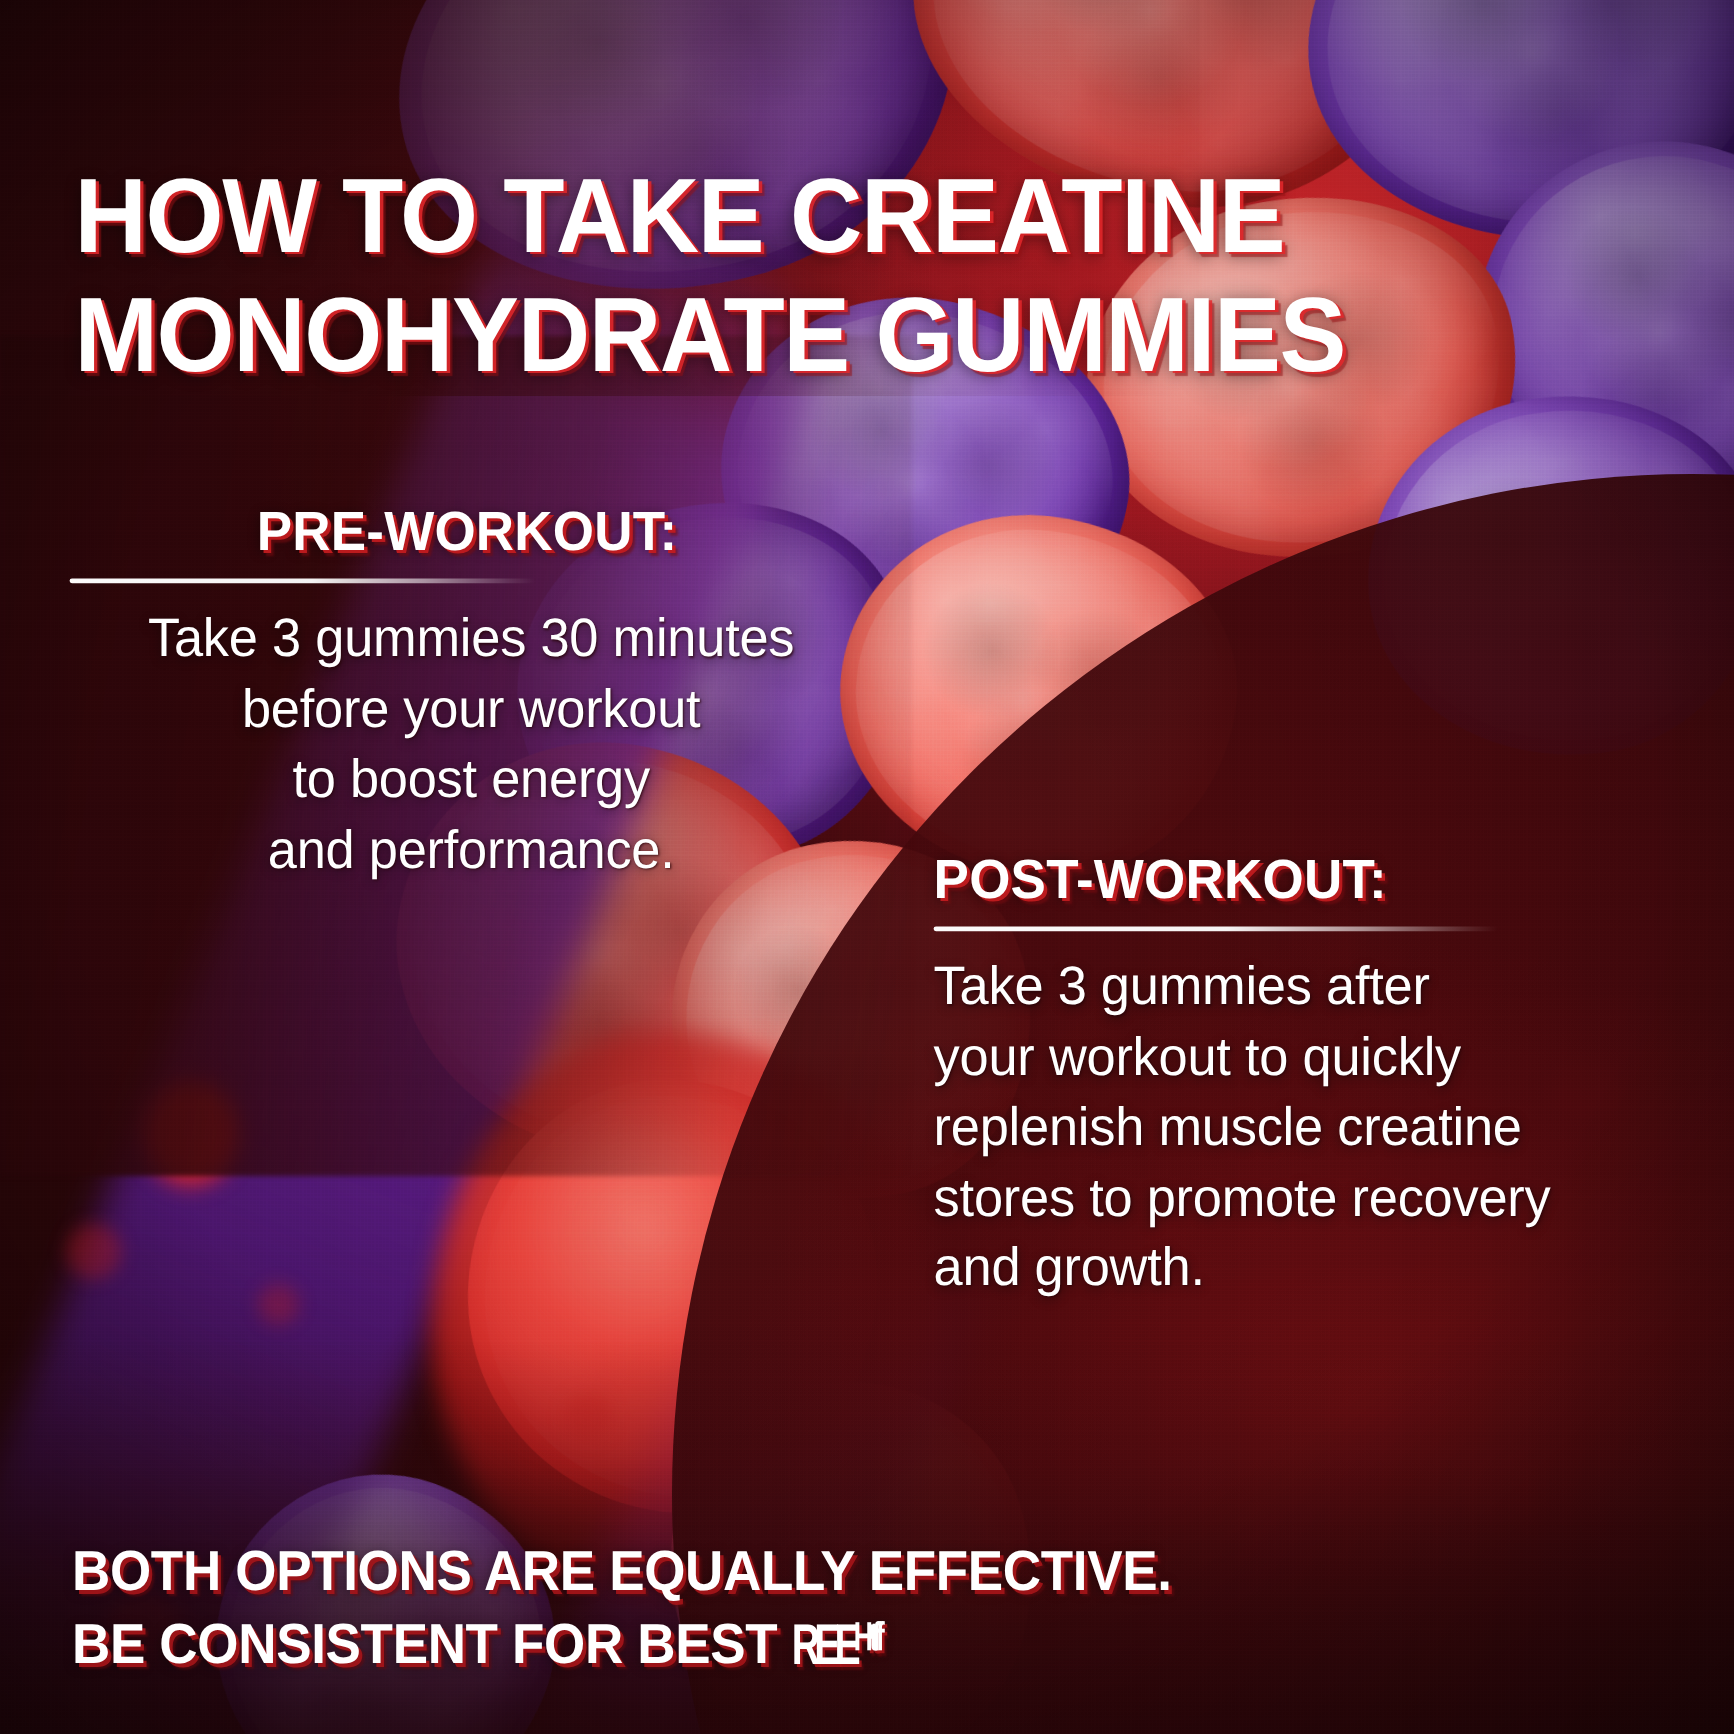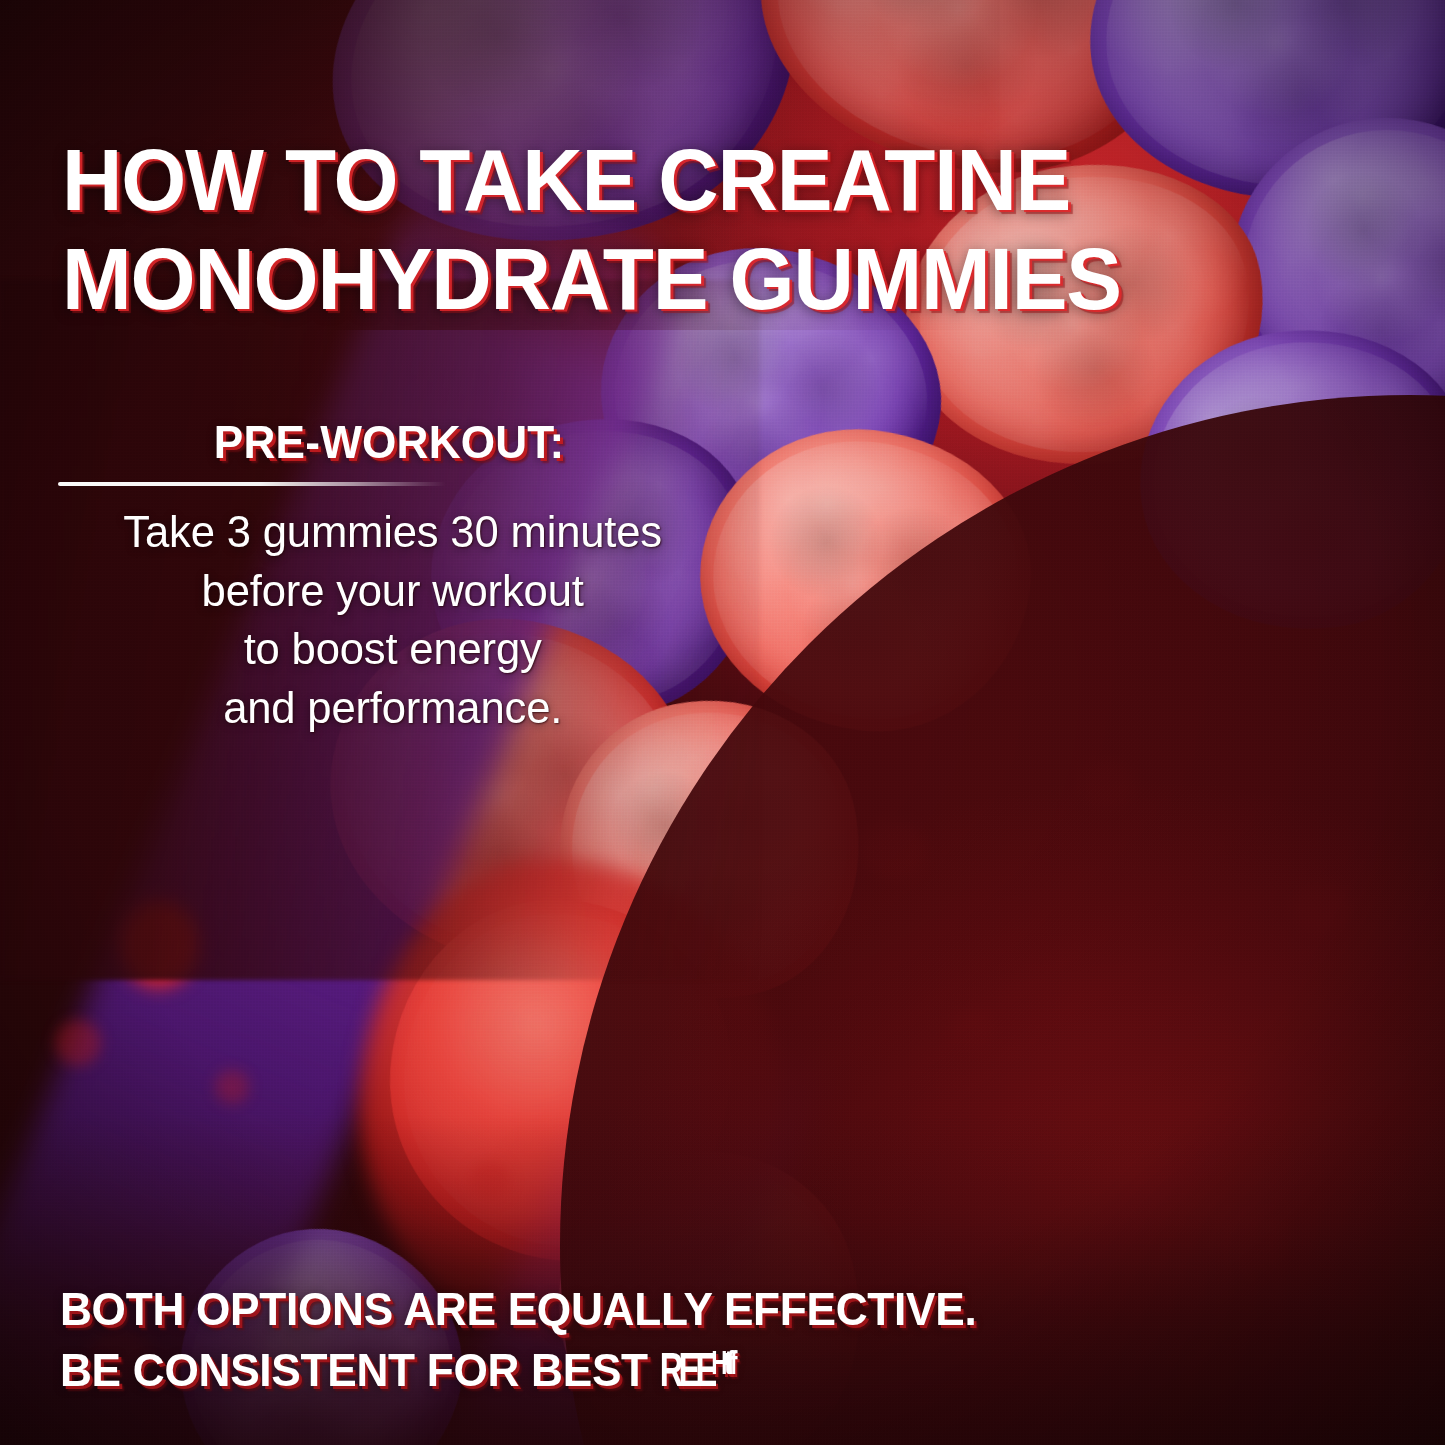--- a/index.html
+++ b/index.html
@@ -385,20 +385,31 @@
       <div class="sec-heading">PRE-WORKOUT:</div>
       <div class="sec-rule sec-rule-pre"></div>
       <div class="sec-body">
         <span>Take 3 gummies 30 minutes</span>
         <span>before your workout</span>
         <span>to boost energy</span>
         <span>and performance.</span>
       </div>
     </div>
 
+    <div class="section section-post">
+      <div class="sec-heading">POST-WORKOUT:</div>
+      <div class="sec-rule sec-rule-post"></div>
+      <div class="sec-body">
+        <span>Take 3 gummies after</span>
+        <span>your workout to quickly</span>
+        <span>replenish muscle creatine</span>
+        <span>stores to promote recovery</span>
+        <span>and growth.</span>
+      </div>
+    </div>
 
     <div class="footer">
       <span class="footer-line">BOTH OPTIONS ARE EQUALLY EFFECTIVE.</span>
       <span class="footer-line"><span>BE CONSISTENT FOR BEST </span><span class="glitch-word">REEᴴ'ᵗᶠᶠ</span></span>
     </div>
 
   </div>
 </div>
 
 </body></html>

